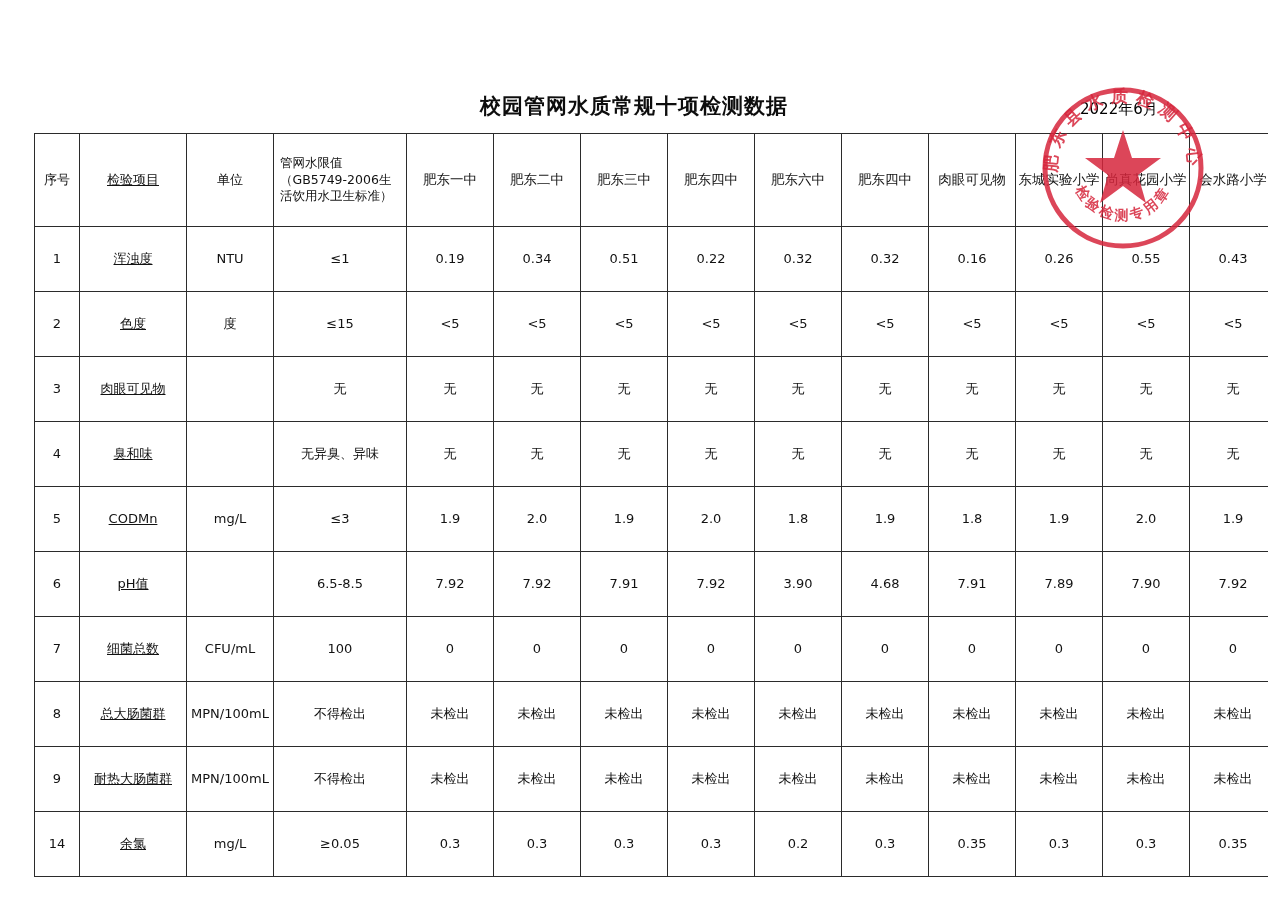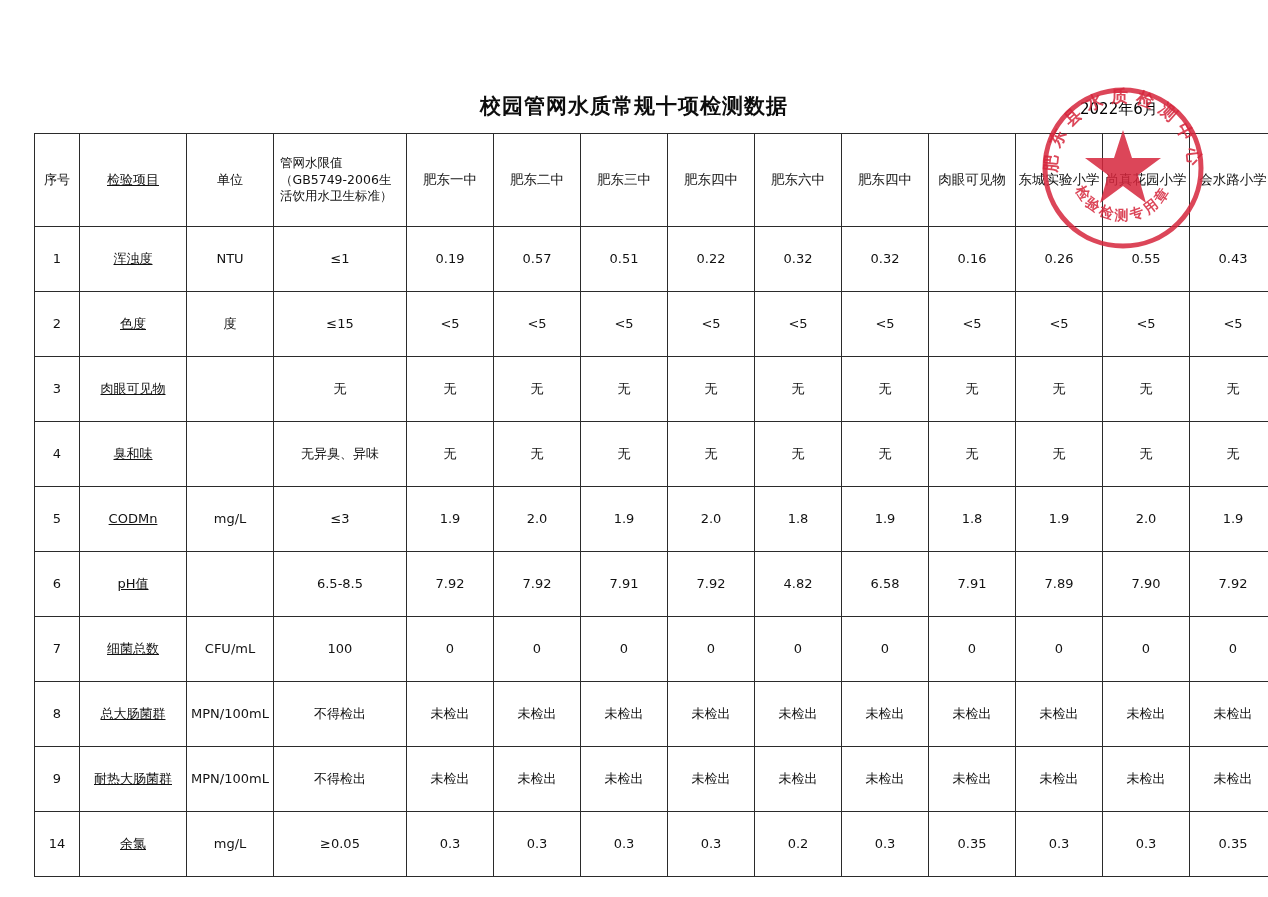--- a/index.html
+++ b/index.html
@@ -123,21 +123,21 @@
         <td class="val school">会水路小学</td>
       </tr>
     </thead>
     <tbody>
       <tr>
         <td class="idx">1</td>
         <td class="item">浑浊度</td>
         <td class="unit">NTU</td>
         <td class="limit">≤1</td>
         <td class="val">0.19</td>
-        <td class="val">0.57</td>
+        <td class="val">0.34</td>
         <td class="val">0.51</td>
         <td class="val">0.22</td>
         <td class="val">0.32</td>
         <td class="val">0.32</td>
         <td class="val">0.16</td>
         <td class="val">0.26</td>
         <td class="val">0.55</td>
         <td class="val">0.43</td>
       </tr>
       <tr>
@@ -206,22 +206,22 @@
       </tr>
       <tr>
         <td class="idx">6</td>
         <td class="item">pH值</td>
         <td class="unit"></td>
         <td class="limit">6.5-8.5</td>
         <td class="val">7.92</td>
         <td class="val">7.92</td>
         <td class="val">7.91</td>
         <td class="val">7.92</td>
-        <td class="val">4.82</td>
-        <td class="val">6.58</td>
+        <td class="val">3.90</td>
+        <td class="val">4.68</td>
         <td class="val">7.91</td>
         <td class="val">7.89</td>
         <td class="val">7.90</td>
         <td class="val">7.92</td>
       </tr>
       <tr>
         <td class="idx">7</td>
         <td class="item">细菌总数</td>
         <td class="unit">CFU/mL</td>
         <td class="limit">100</td>

